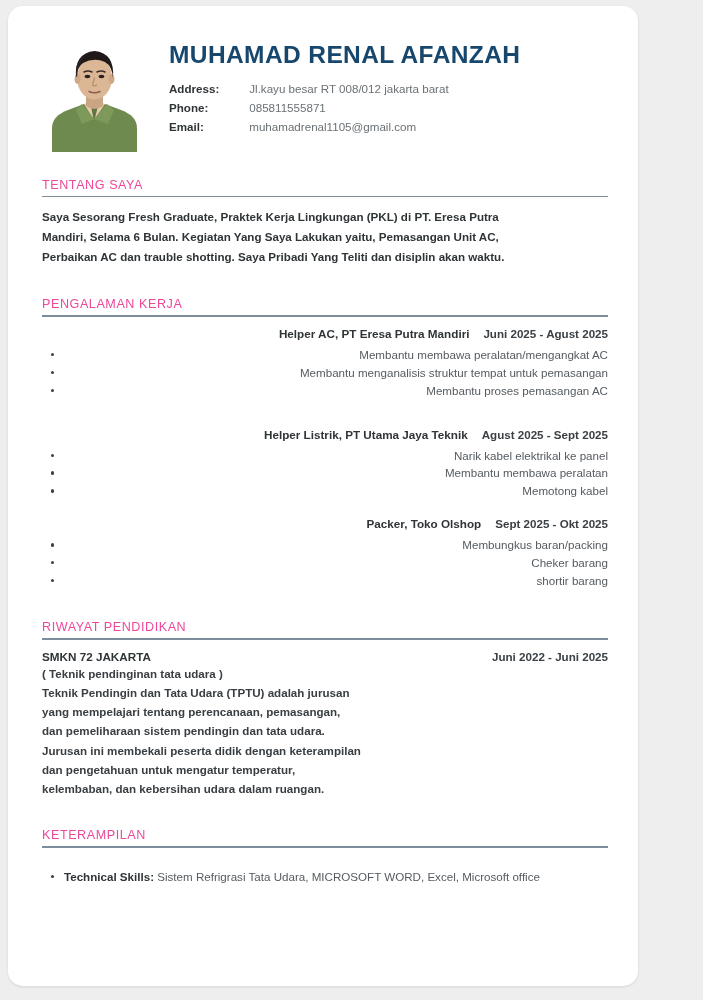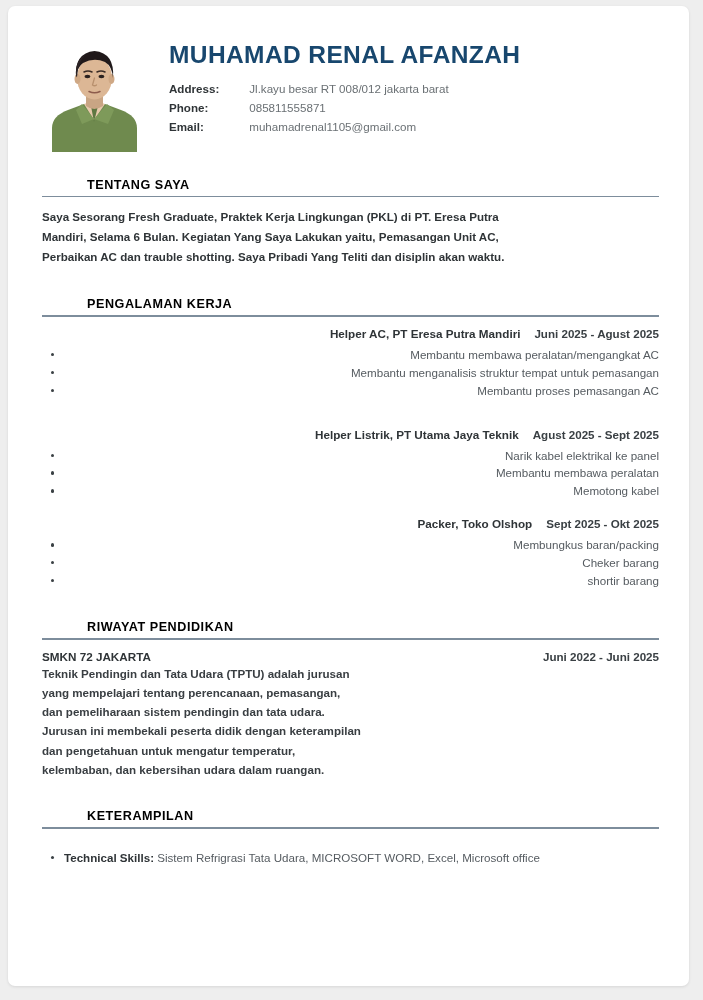--- a/index.html
+++ b/index.html
@@ -17,24 +17,24 @@
     width: 703px;
     height: 1000px;
     background: #eeeeee;
     overflow: hidden;
   }
 
   .doc-card {
     position: absolute;
     left: 8px;
     top: 6px;
-    width: 681px;
+    width: 630px;
     height: 980px;
     background: #ffffff;
-    border-radius: 7px;
+    border-radius: 15px;
     box-shadow: 0 1px 3px rgba(0,0,0,0.10);
     overflow: hidden;
   }
 
   .doc-inner {
     padding: 34px 30px 30px 34px;
   }
 
   
   .header {
@@ -78,25 +78,24 @@
     padding-right: 30px !important;
     white-space: nowrap;
   }
   .c-value { color: #6a7074; white-space: nowrap; }
 
   
   .section { margin-bottom: 4px; }
 
   .sec-title {
     font-size: 12.6px;
-    font-weight: bold;
+    font-weight: normal;
     letter-spacing: 0.55px;
-    color: #000000;
+    color: #ec4899;
     margin-bottom: 4px;
-    margin-left: 45px;
   }
   .sec-rule {
     height: 1.4px;
     background: #7d8d9c;
     width: 100%;
     margin-bottom: 10px;
   }
 
   .summary {
     font-size: 11.6px;
@@ -332,20 +331,21 @@
       <div class="section">
         <div class="sec-title">RIWAYAT PENDIDIKAN</div>
         <div class="sec-rule"></div>
 
         <div class="edu-head">
           <div class="edu-school">SMKN 72 JAKARTA</div>
           <div class="edu-date">Juni 2022 - Juni 2025</div>
         </div>
 
         <div class="edu-body">
+          <div class="edu-line">( Teknik pendinginan tata udara )</div>
           <div class="edu-line">Teknik Pendingin dan Tata Udara (TPTU) adalah jurusan</div>
           <div class="edu-line">yang mempelajari tentang perencanaan, pemasangan,</div>
           <div class="edu-line">dan pemeliharaan sistem pendingin dan tata udara.</div>
           <div class="edu-line">Jurusan ini membekali peserta didik dengan keterampilan</div>
           <div class="edu-line">dan pengetahuan untuk mengatur temperatur,</div>
           <div class="edu-line">kelembaban, dan kebersihan udara dalam ruangan.</div>
         </div>
       </div>
 
       <div class="gap-lg"></div>

